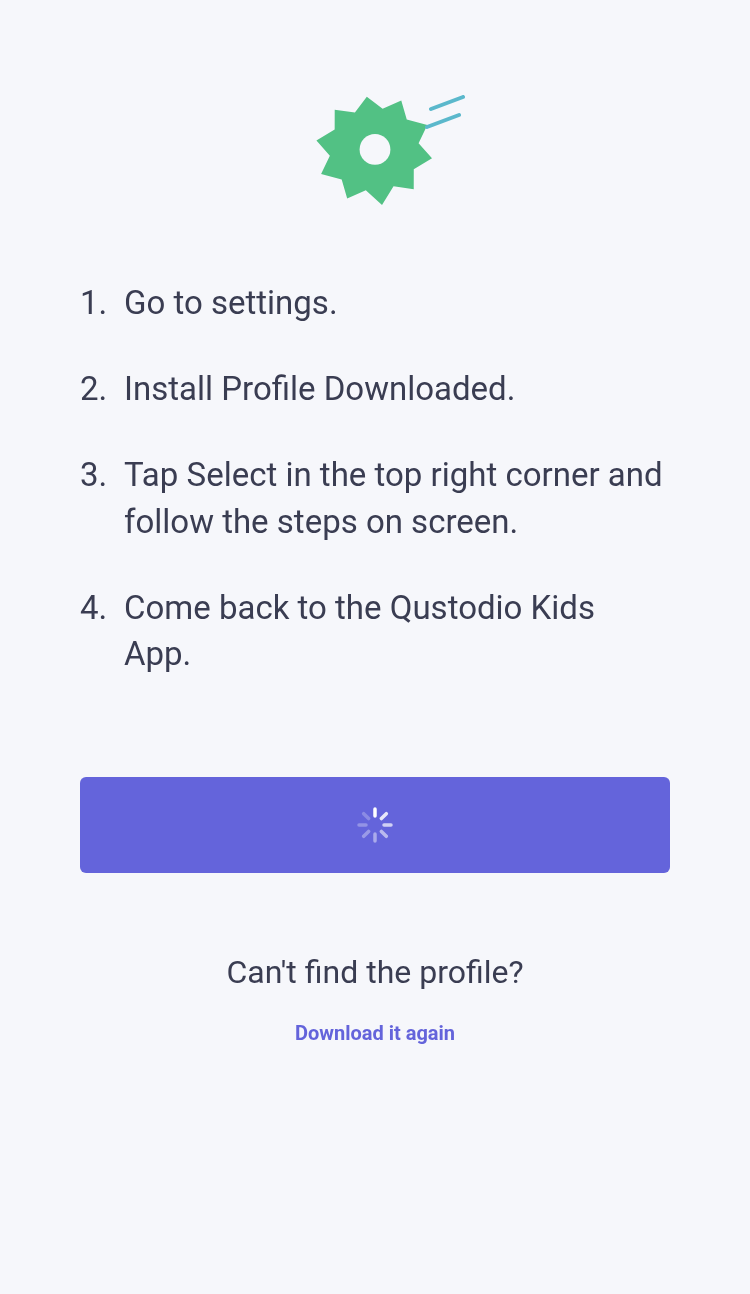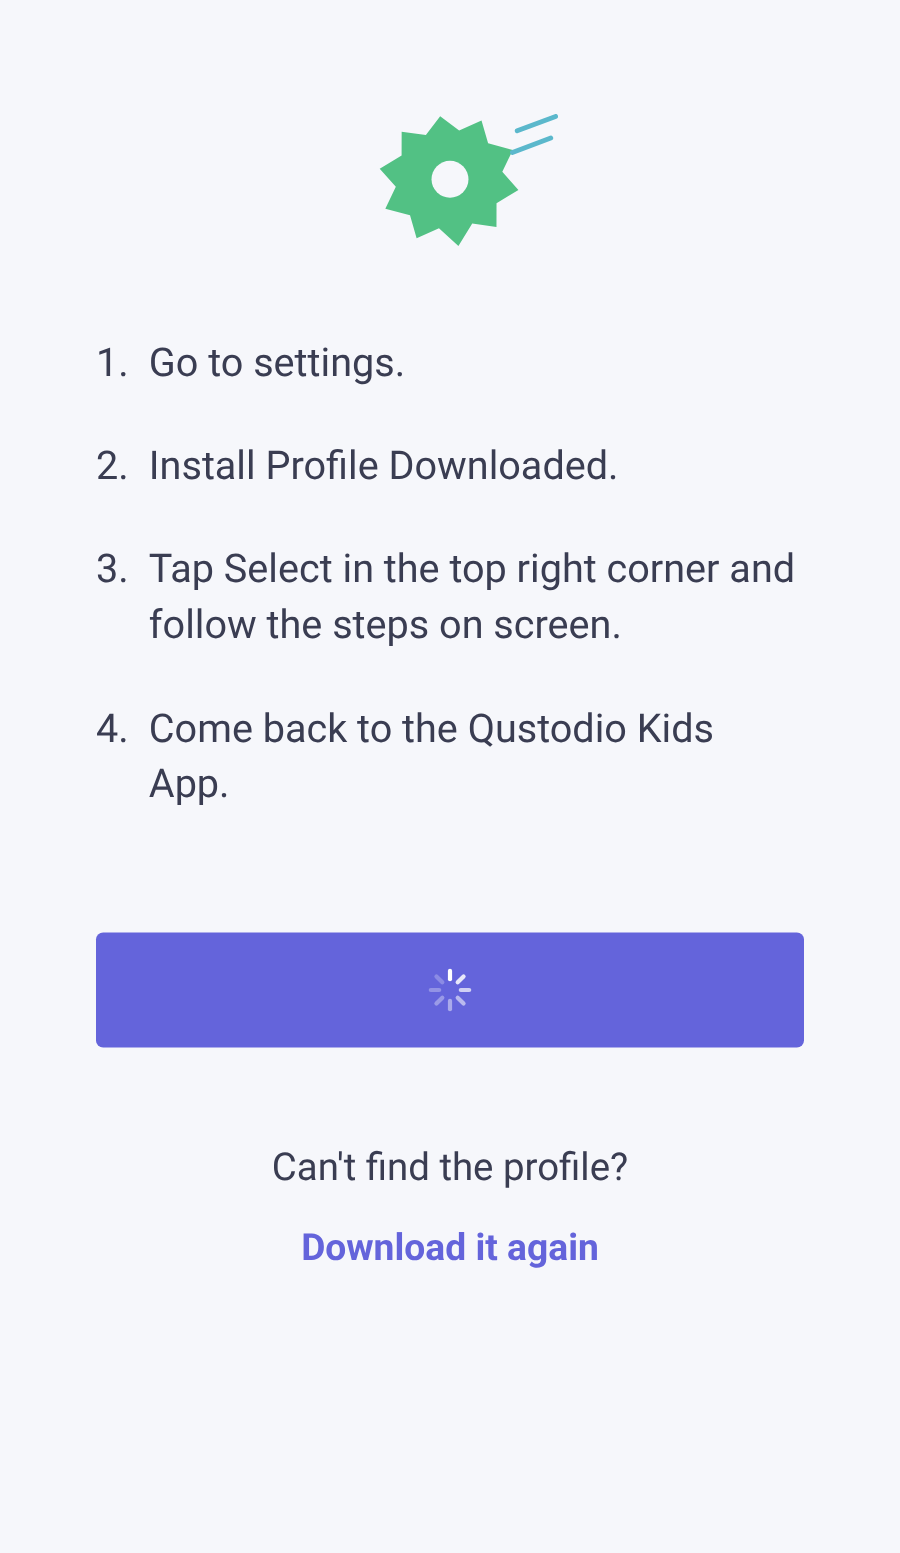--- a/index.html
+++ b/index.html
@@ -92,21 +92,21 @@
     @keyframes spin {
       from { transform: rotate(0deg); }
       to { transform: rotate(360deg); }
     }
     .help-text {
       font-size: 32px;
       color: #3a3d52;
       margin-bottom: 30px;
     }
     .link {
-      font-size: 31px;
+      font-size: 20px;
       font-weight: 700;
       color: #6464db;
       text-decoration: none;
       margin-bottom: 28px;
       cursor: pointer;
       text-align: center;
     }
   </style>
 </head>
 <body>

